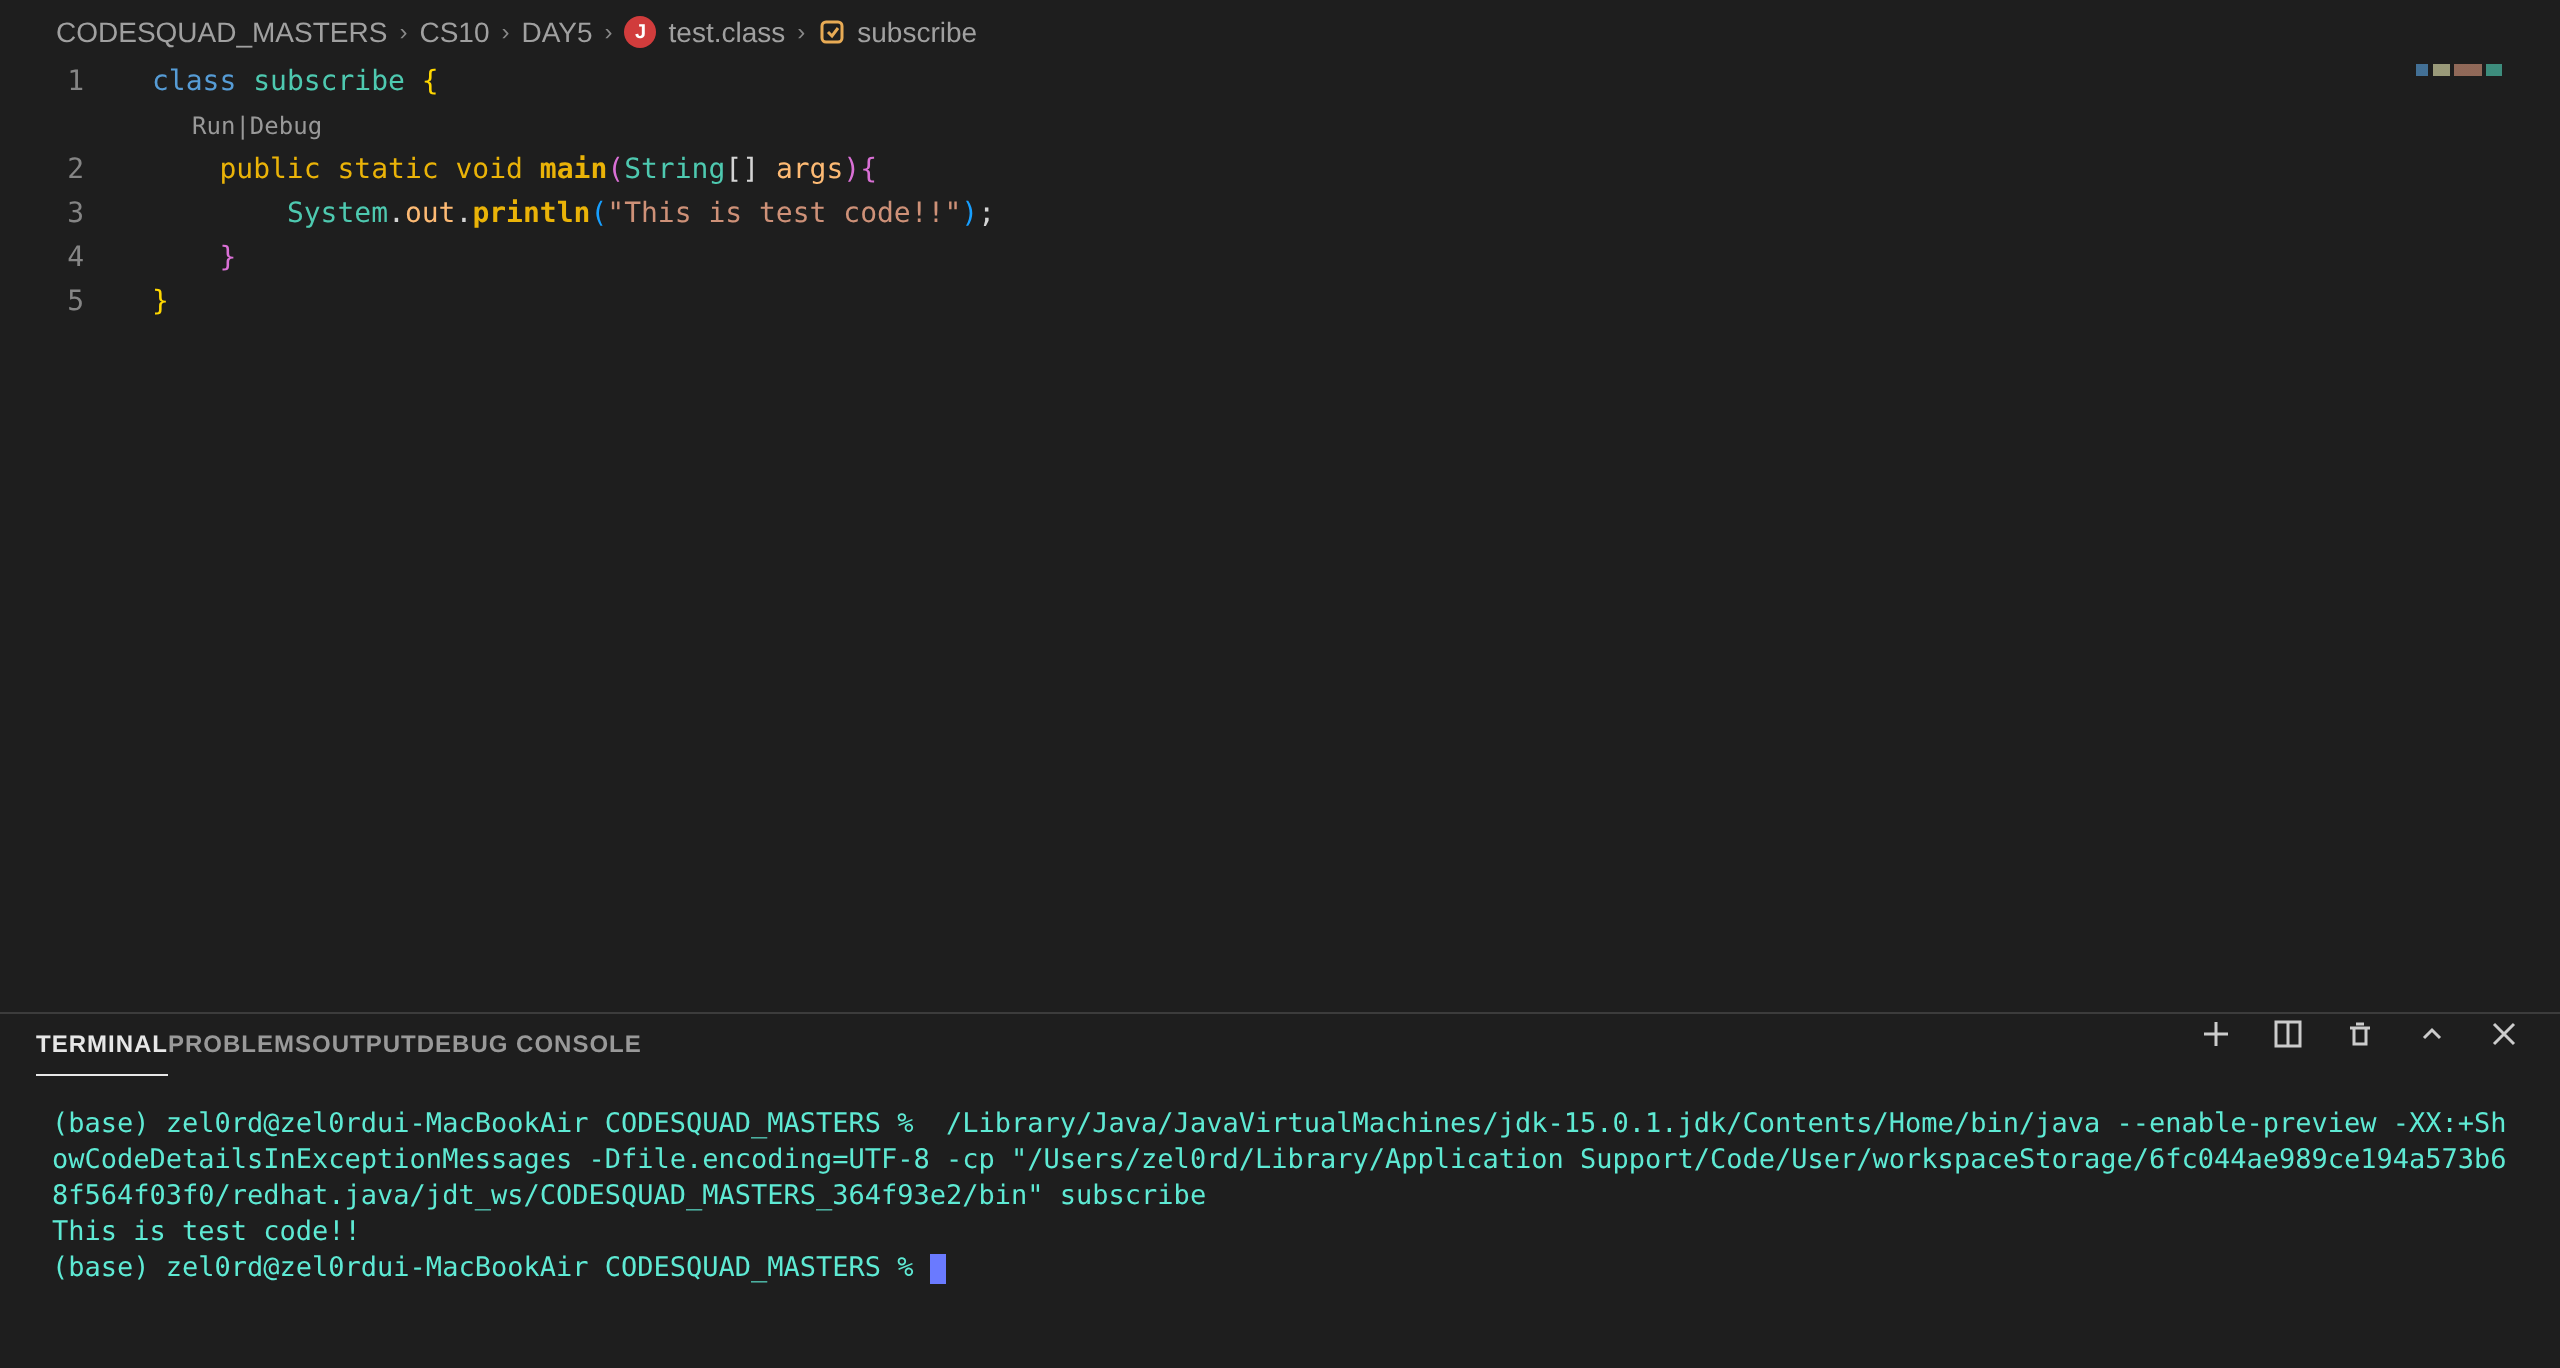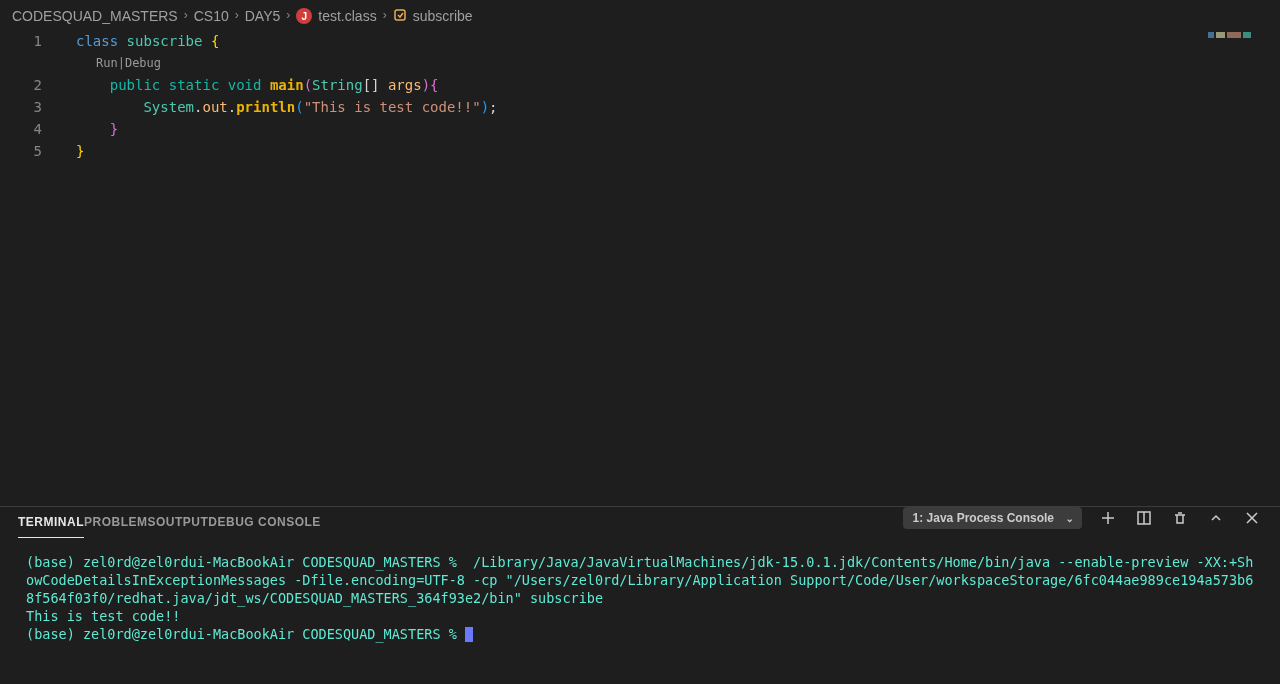--- a/index.html
+++ b/index.html
@@ -7,24 +7,25 @@
       width: 1280px;
       height: 684px;
       background: #1e1e1e;
       color: #cccccc;
       font-family: -apple-system, BlinkMacSystemFont, "Segoe UI", sans-serif;
       overflow: hidden;
       display: flex;
       flex-direction: column;
     }
     .breadcrumb {
-      padding: 8px 12px 4px;
+      padding: 8px 28px 4px;
       font-size: 14px;
       color: #a0a0a0;
       display: flex;
+      align-items: center;
       gap: 6px;
     }
     .bc-chevron { color: #888; font-size: 12px; }
     .bc-icon-java {
       width: 16px; height: 16px;
       background: #d13c3c;
       border-radius: 50%;
       display: inline-flex;
       align-items: center;
       justify-content: center;
@@ -55,21 +56,21 @@
     }
     .gutter div { height: 22px; }
     .code {
       flex: 1;
       padding-top: 2px;
     }
     .code-line { height: 22px; white-space: pre; margin-left: 16px; }
     .codelens { color: #999999; font-size: 12px; padding-left: 36px; height: 22px; display: flex; align-items: center; }
     .codelens span { cursor: pointer; }
     .k-class { color: #569cd6; }
-    .k-mod { color: #14b8a6; }
+    .k-mod { color: #eab308; }
     .k-type { color: #4ec9b0; }
     .k-name { color: #4ec9b0; }
     .fn { color: #eab308; font-weight: bold; }
     .str { color: #ce9178; }
     .var { color: #fdba74; }
     .punct { color: #d4d4d4; }
     .brace { color: #ffd700; }
     .brace2 { color: #da70d6; }
     .brace3 { color: #179fff; }
     .minimap {
@@ -201,24 +202,20 @@
   </div>
 </div>
 
 <div class="panel">
   <div class="panel-tabs">
     <div class="tab active">TERMINAL</div>
     <div class="tab">PROBLEMS</div>
     <div class="tab">OUTPUT</div>
     <div class="tab">DEBUG CONSOLE</div>
     <div class="panel-right">
-      <div class="dropdown">
-        <span>1: Java Process Console</span>
-        <span class="chev">⌄</span>
-      </div>
       <div class="icon-btn">
         <svg width="16" height="16" viewBox="0 0 16 16">
             <path d="M8 2 v12 M2 8 h12"></path>
           </svg>
       </div>
       <div class="icon-btn">
         <svg width="16" height="16" viewBox="0 0 16 16">
             <rect x="2" y="2" width="12" height="12"></rect>
             <path d="M8 2 v12"></path>
           </svg>

